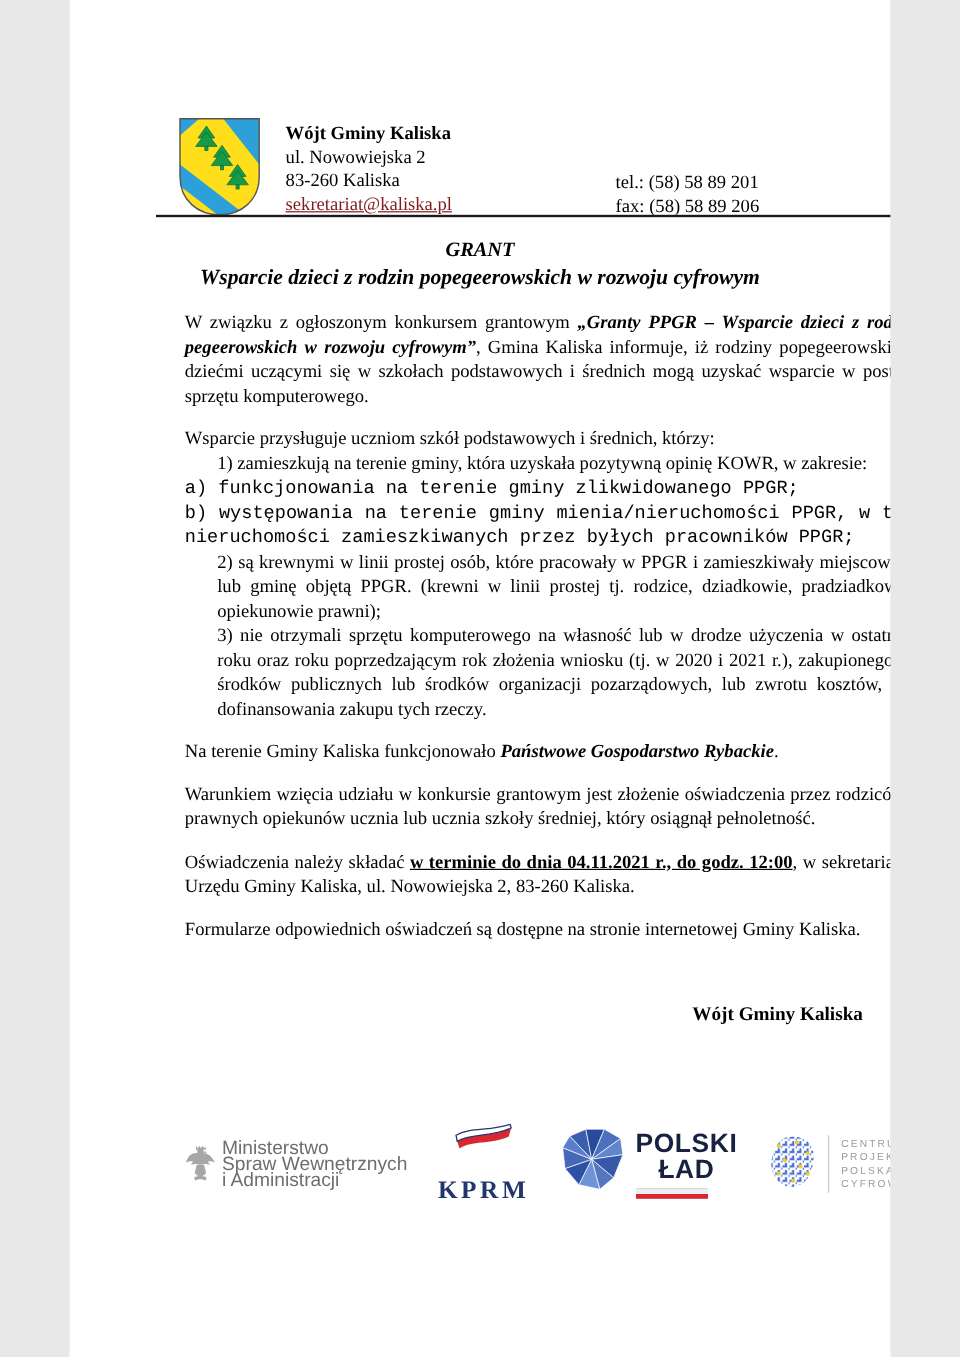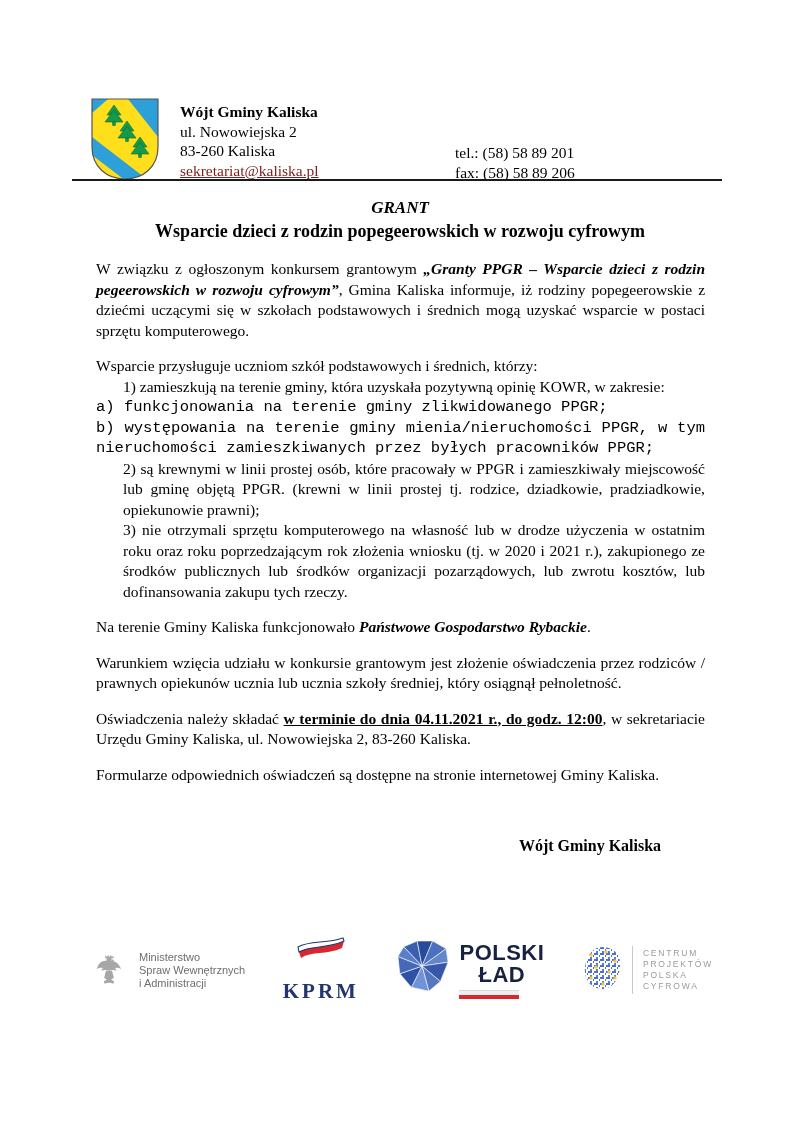--- a/index.html
+++ b/index.html
@@ -1,47 +1,47 @@
 <!DOCTYPE html>
 <html><head>
 <meta charset="utf-8">
 <style>
   html,body{margin:0;padding:0;background:#e8e8e8;}
   .page{
-    position:relative;width:800px;height:1131px;background:#ffffff;margin:0 auto;
+    position:relative;width:684px;height:1131px;background:#ffffff;margin:0 auto;
     font-family:"Liberation Serif","DejaVu Serif",serif;color:#000;overflow:hidden;
   }
   
   .crest{position:absolute;left:90px;top:97px;width:70px;height:84px;}
   .org-block{position:absolute;left:180px;top:102px;font-size:15.5px;line-height:19.5px;}
   .org-name{font-weight:bold;}
   .email{color:#7f1d1d;text-decoration:underline;cursor:pointer;}
   .telfax{position:absolute;left:455px;top:143px;font-size:15.5px;line-height:19.5px;}
   .rule{position:absolute;left:72px;top:179px;width:650px;height:2px;background:#1a1a1a;}
   
   .title-block{position:absolute;left:0;right:0;top:197px;text-align:center;}
   .title-1{font-size:17px;font-weight:bold;font-style:italic;line-height:22px;}
-  .title-2{font-size:18px;font-weight:bold;line-height:24px;}
+  .title-2{font-size:18px;font-weight:bold;font-style:italic;line-height:24px;}
   
   .body-block{position:absolute;left:96px;top:259px;width:609px;}
   .para{margin:0;text-align:justify;font-size:15.5px;line-height:20.5px;}
   .para.sp{margin-bottom:15px;}
   .indent-1{margin-left:27px;}
   .indent-2{font-family:Liberation Mono, monospace;}
   .b{font-weight:bold;} .i{font-style:italic;} .u{text-decoration:underline;}
   
   .signature{position:absolute;left:450px;top:837px;width:280px;text-align:center;
     font-size:16px;font-weight:bold;}
   .sig-line1{margin-bottom:23px;}
   
   .logos{position:absolute;left:95px;top:930px;width:618px;height:80px;
     display:flex;align-items:center;justify-content:space-between;
     font-family:"Liberation Sans","DejaVu Sans",sans-serif;}
   .logo{display:flex;align-items:center;}
-  .mswia-text{margin-left:16px;font-size:11px;line-height:13px;color:#6e6e6e;}
+  .mswia-text{margin-left:4px;font-size:16px;line-height:13px;color:#6e6e6e;}
   .kprm{display:flex;flex-direction:column;align-items:center;}
   .kprm-label{font-family:"Liberation Serif","DejaVu Serif",serif;font-size:21px;
     font-weight:bold;letter-spacing:3px;color:#22356f;margin-top:16px;}
   .lad{display:flex;align-items:center;text-align:center;}
   .lad-text{margin-left:9px;display:flex;flex-direction:column;}
   .lad-line{font-size:22px;font-weight:800;color:#16223f;line-height:22px;letter-spacing:.5px;}
   .lad-stripe{width:60px;margin-top:4px;}
   .lad-stripe .w{height:4px;background:#efefef;border-top:1px solid #d9d9d9;}
   .lad-stripe .r{height:4px;background:#d7282f;}
   .cppc{display:flex;align-items:center;}

